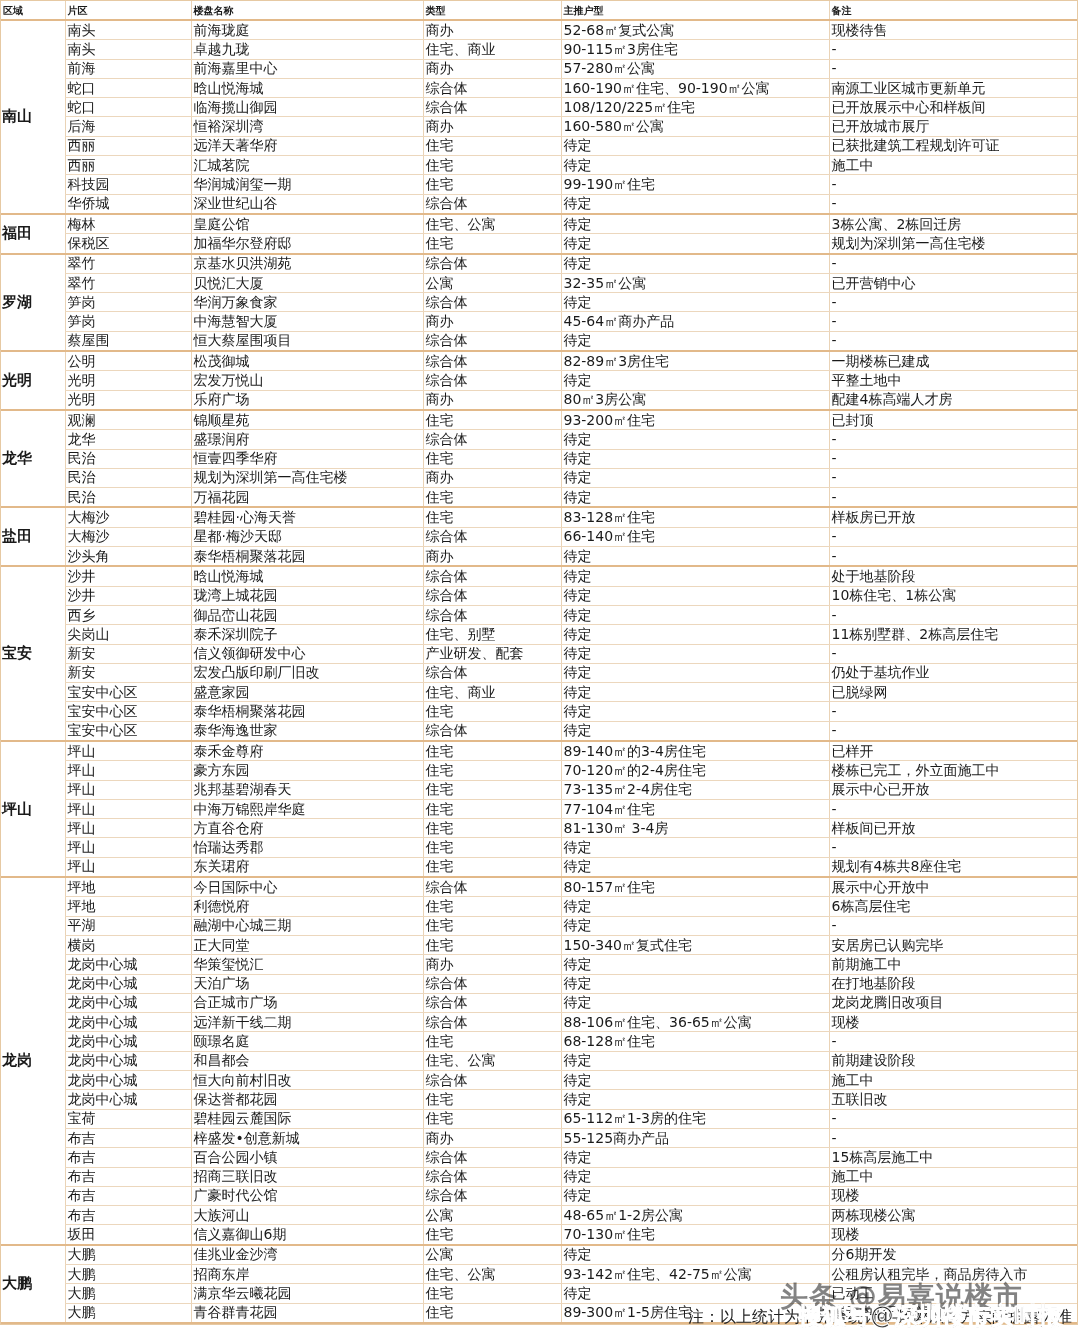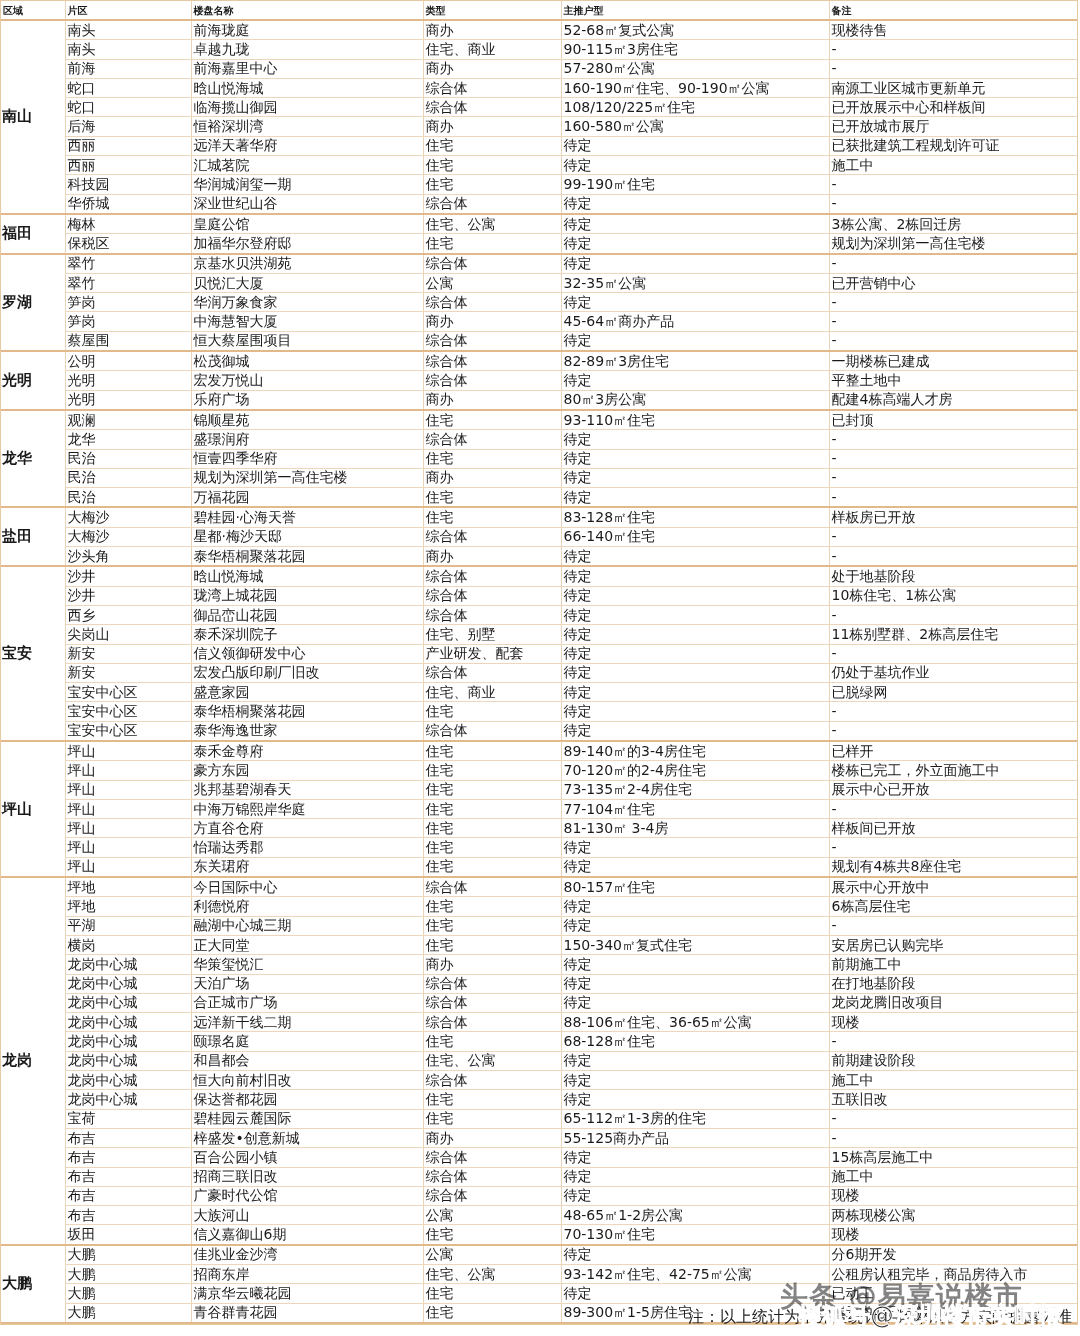--- a/index.html
+++ b/index.html
@@ -189,21 +189,21 @@
           <td>乐府广场</td>
           <td>商办</td>
           <td>80㎡3房公寓</td>
           <td>配建4栋高端人才房</td>
         </tr>
         <tr>
           <td class="region" rowspan="5">龙华</td>
           <td>观澜</td>
           <td>锦顺星苑</td>
           <td>住宅</td>
-          <td>93-110㎡住宅</td>
+          <td>93-200㎡住宅</td>
           <td>已封顶</td>
         </tr>
         <tr>
           <td>龙华</td>
           <td>盛璟润府</td>
           <td>综合体</td>
           <td>待定</td>
           <td>-</td>
         </tr>
         <tr>

